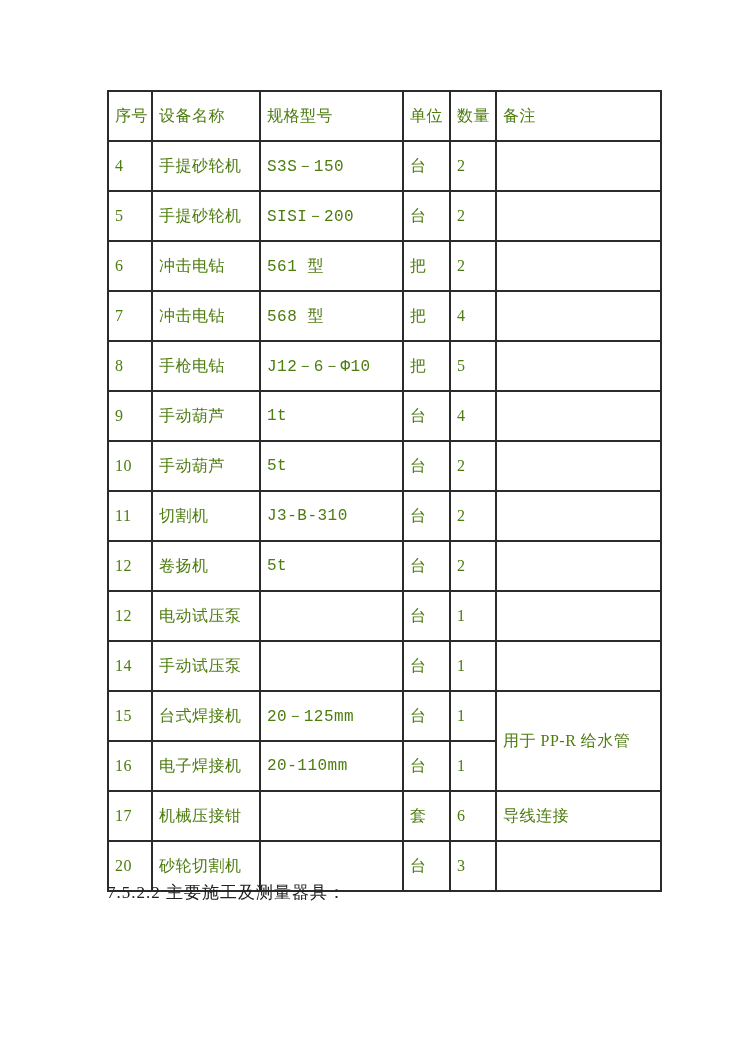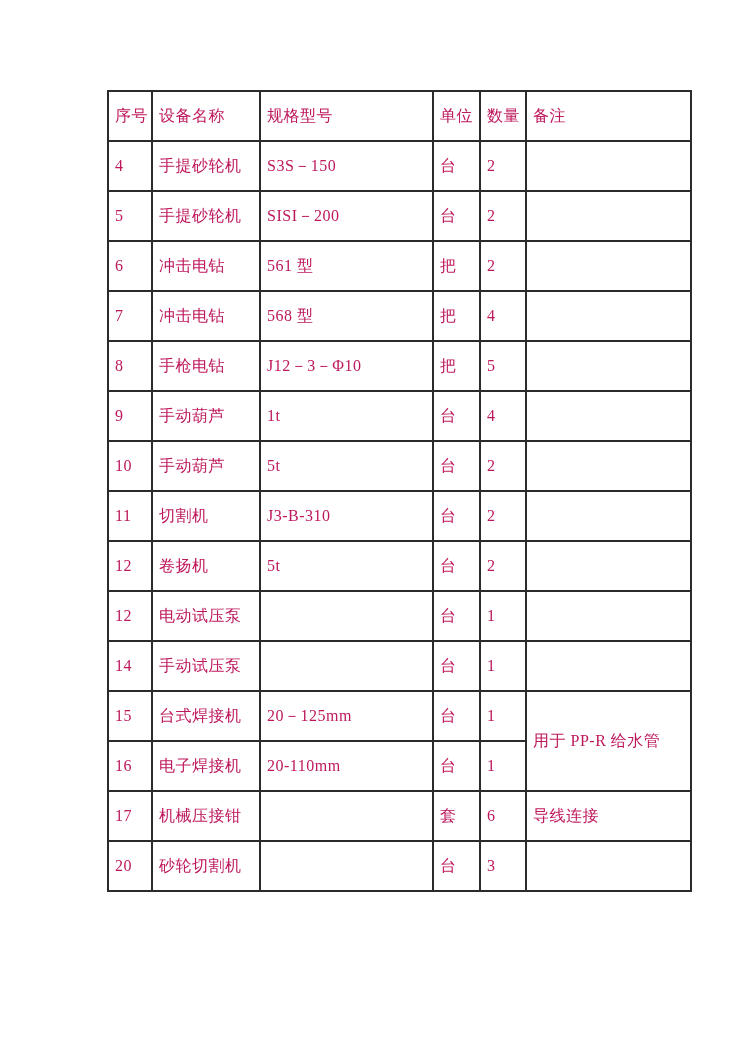--- a/index.html
+++ b/index.html
@@ -20,36 +20,36 @@
   }
   table.equipment {
     position: absolute;
     left: 107px;
     top: 90px;
     width: 553px;
     border-collapse: collapse;
     table-layout: fixed;
     font-size: 16px;
     letter-spacing: 0.5px;
-    color: #be185d;
+    color: #4d7c0f;
   }
   table.equipment th,
   table.equipment td {
     border: 2px solid #2b2b2b;
     height: 48px;
     padding: 0 0 0 6px;
     text-align: left;
     vertical-align: middle;
     font-weight: normal;
     overflow: hidden;
     white-space: nowrap;
   }
   .col-no     { width: 44px;  }
   .col-name   { width: 108px; margin-top: 10px; }
-  .col-spec   { width: 173px; }
+  .col-spec   { width: 143px; font-family: Liberation Mono, monospace; }
   .col-unit   { width: 47px;  }
   .col-qty    { width: 46px;  }
   .col-remark { width: 165px; }
   .section-heading {
     position: absolute;
     left: 107px;
     top: 881px;
     font-size: 17px;
     letter-spacing: 1px;
     color: #222222;
@@ -109,21 +109,21 @@
           <td class="col-no">7</td>
           <td class="col-name">冲击电钻</td>
           <td class="col-spec">568 型</td>
           <td class="col-unit">把</td>
           <td class="col-qty">4</td>
           <td class="col-remark"></td>
         </tr>
         <tr>
           <td class="col-no">8</td>
           <td class="col-name">手枪电钻</td>
-          <td class="col-spec">J12－3－Φ10</td>
+          <td class="col-spec">J12－6－Φ10</td>
           <td class="col-unit">把</td>
           <td class="col-qty">5</td>
           <td class="col-remark"></td>
         </tr>
         <tr>
           <td class="col-no">9</td>
           <td class="col-name">手动葫芦</td>
           <td class="col-spec">1t</td>
           <td class="col-unit">台</td>
           <td class="col-qty">4</td>
@@ -196,14 +196,15 @@
           <td class="col-no">20</td>
           <td class="col-name">砂轮切割机</td>
           <td class="col-spec"></td>
           <td class="col-unit">台</td>
           <td class="col-qty">3</td>
           <td class="col-remark"></td>
         </tr>
       </tbody>
   </table>
 
+  <div class="section-heading">7.5.2.2 主要施工及测量器具：</div>
 
 </div>
 
 </body></html>

